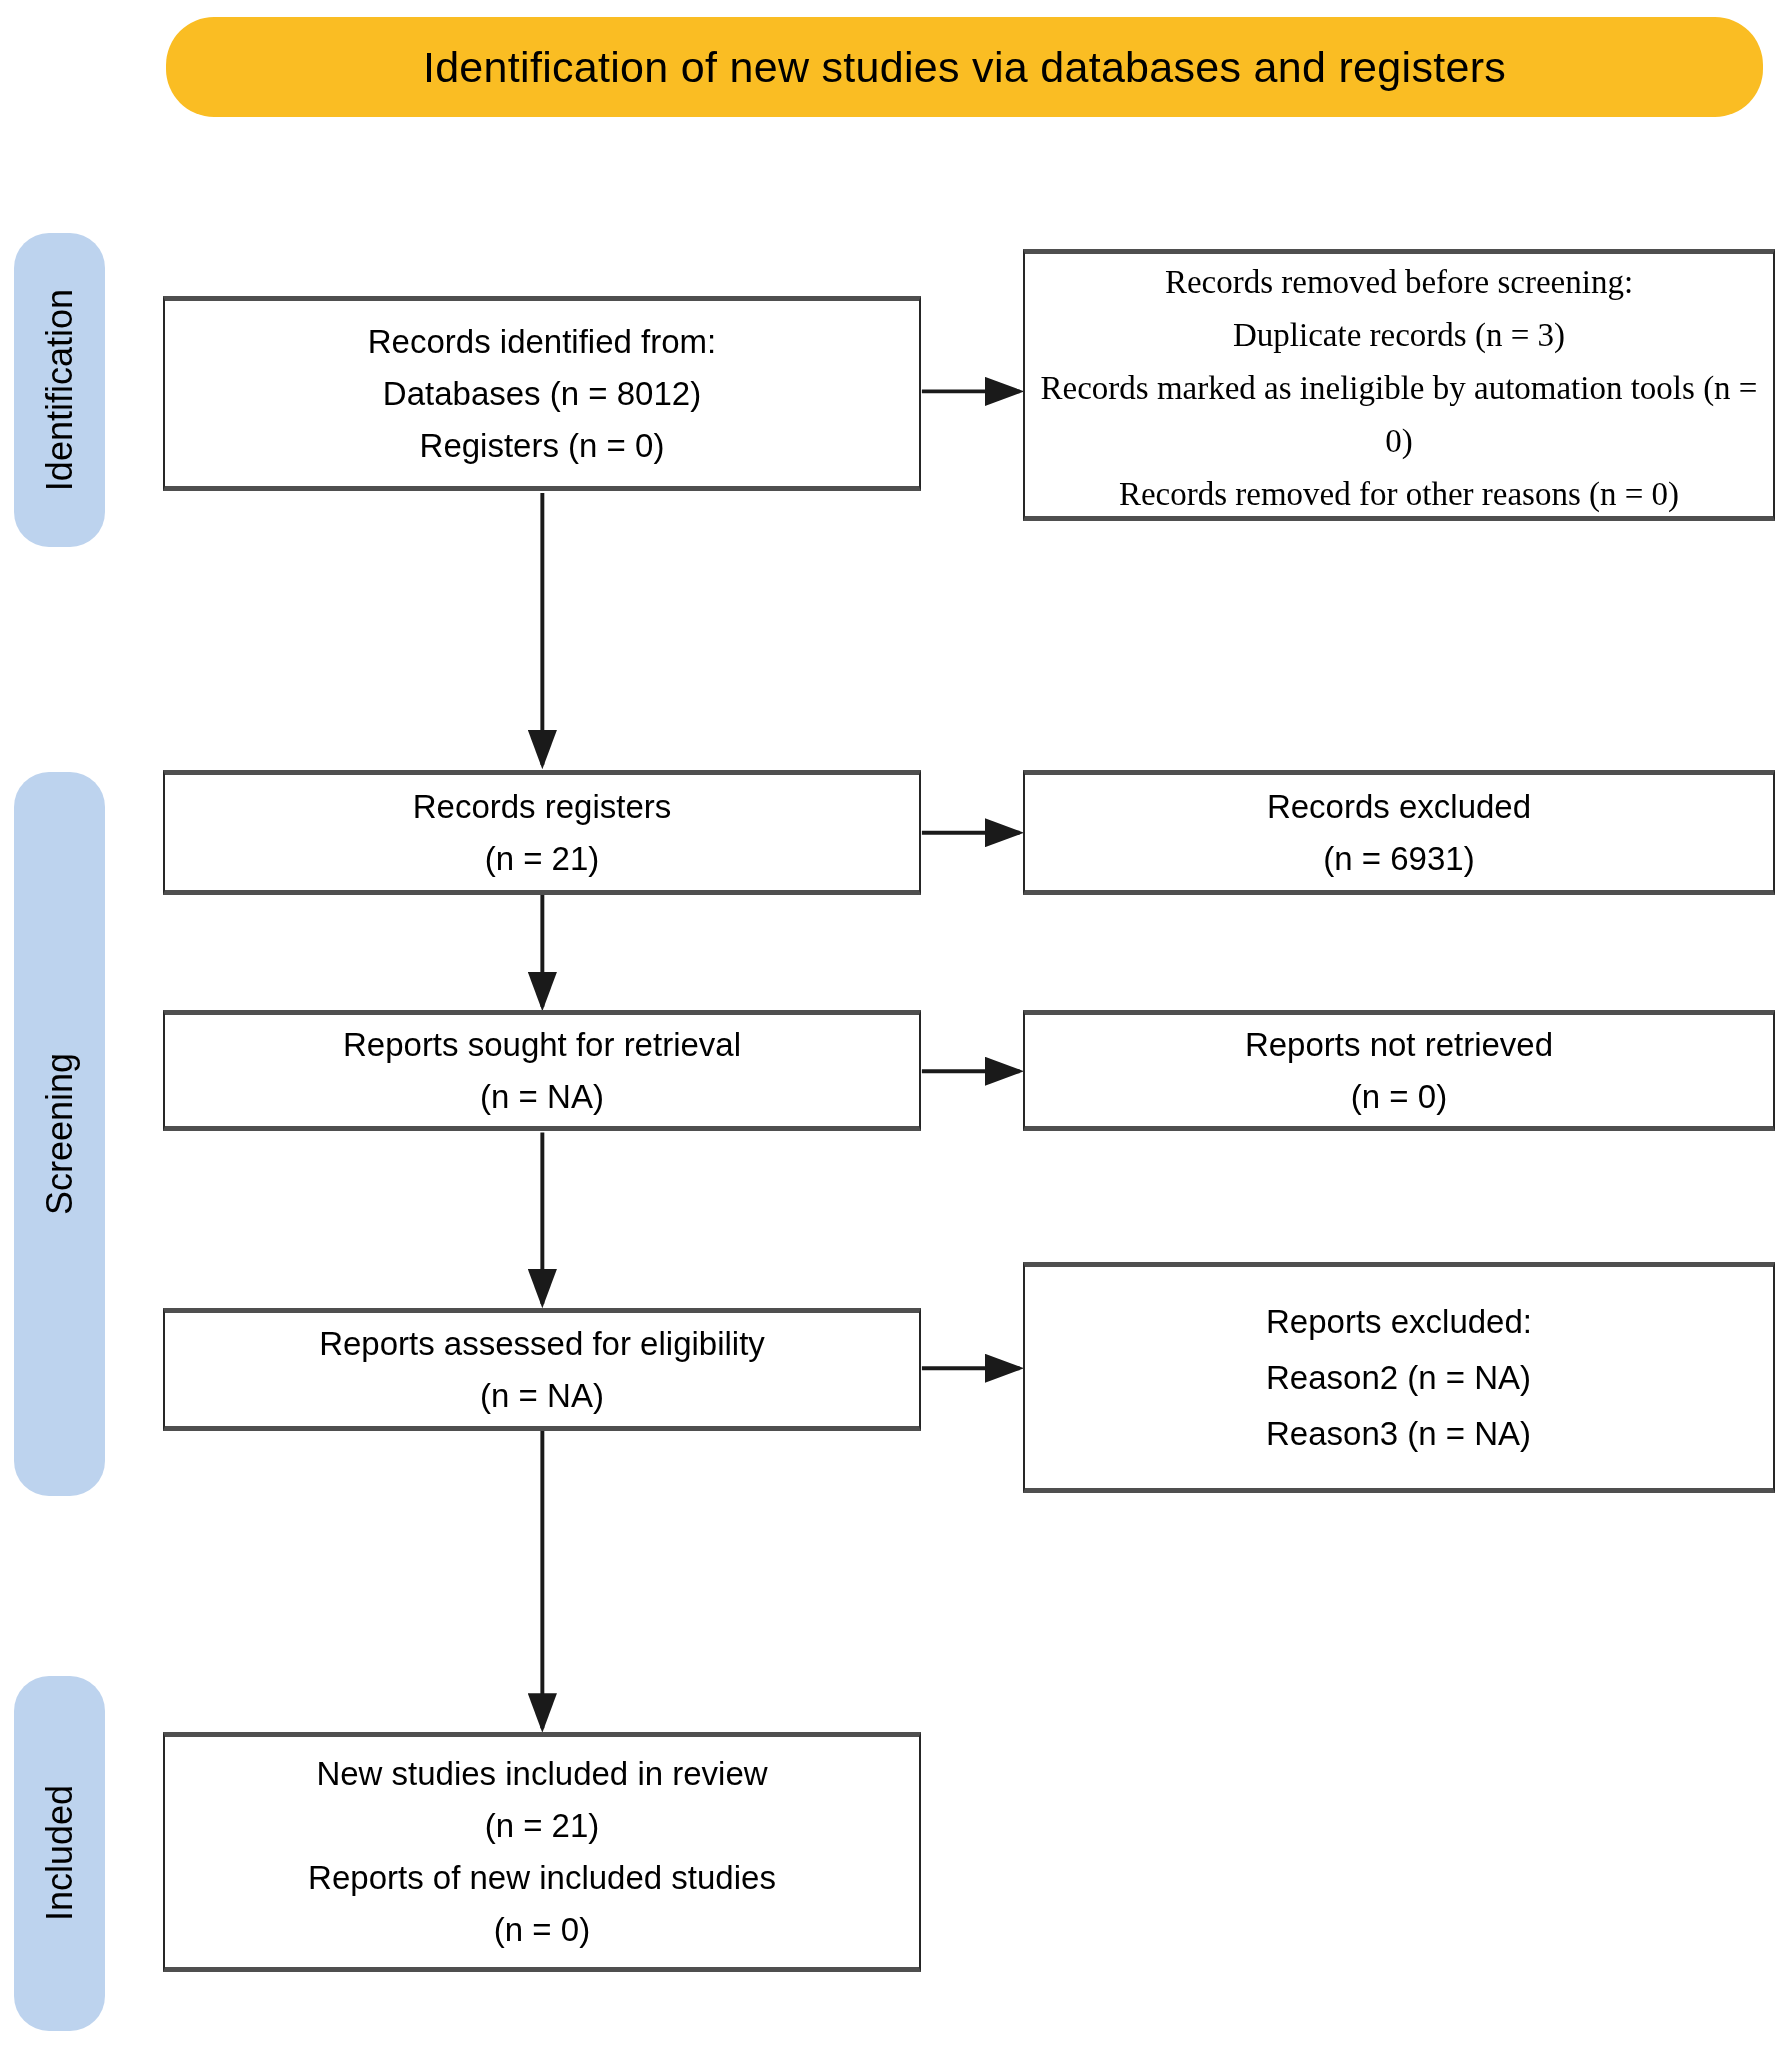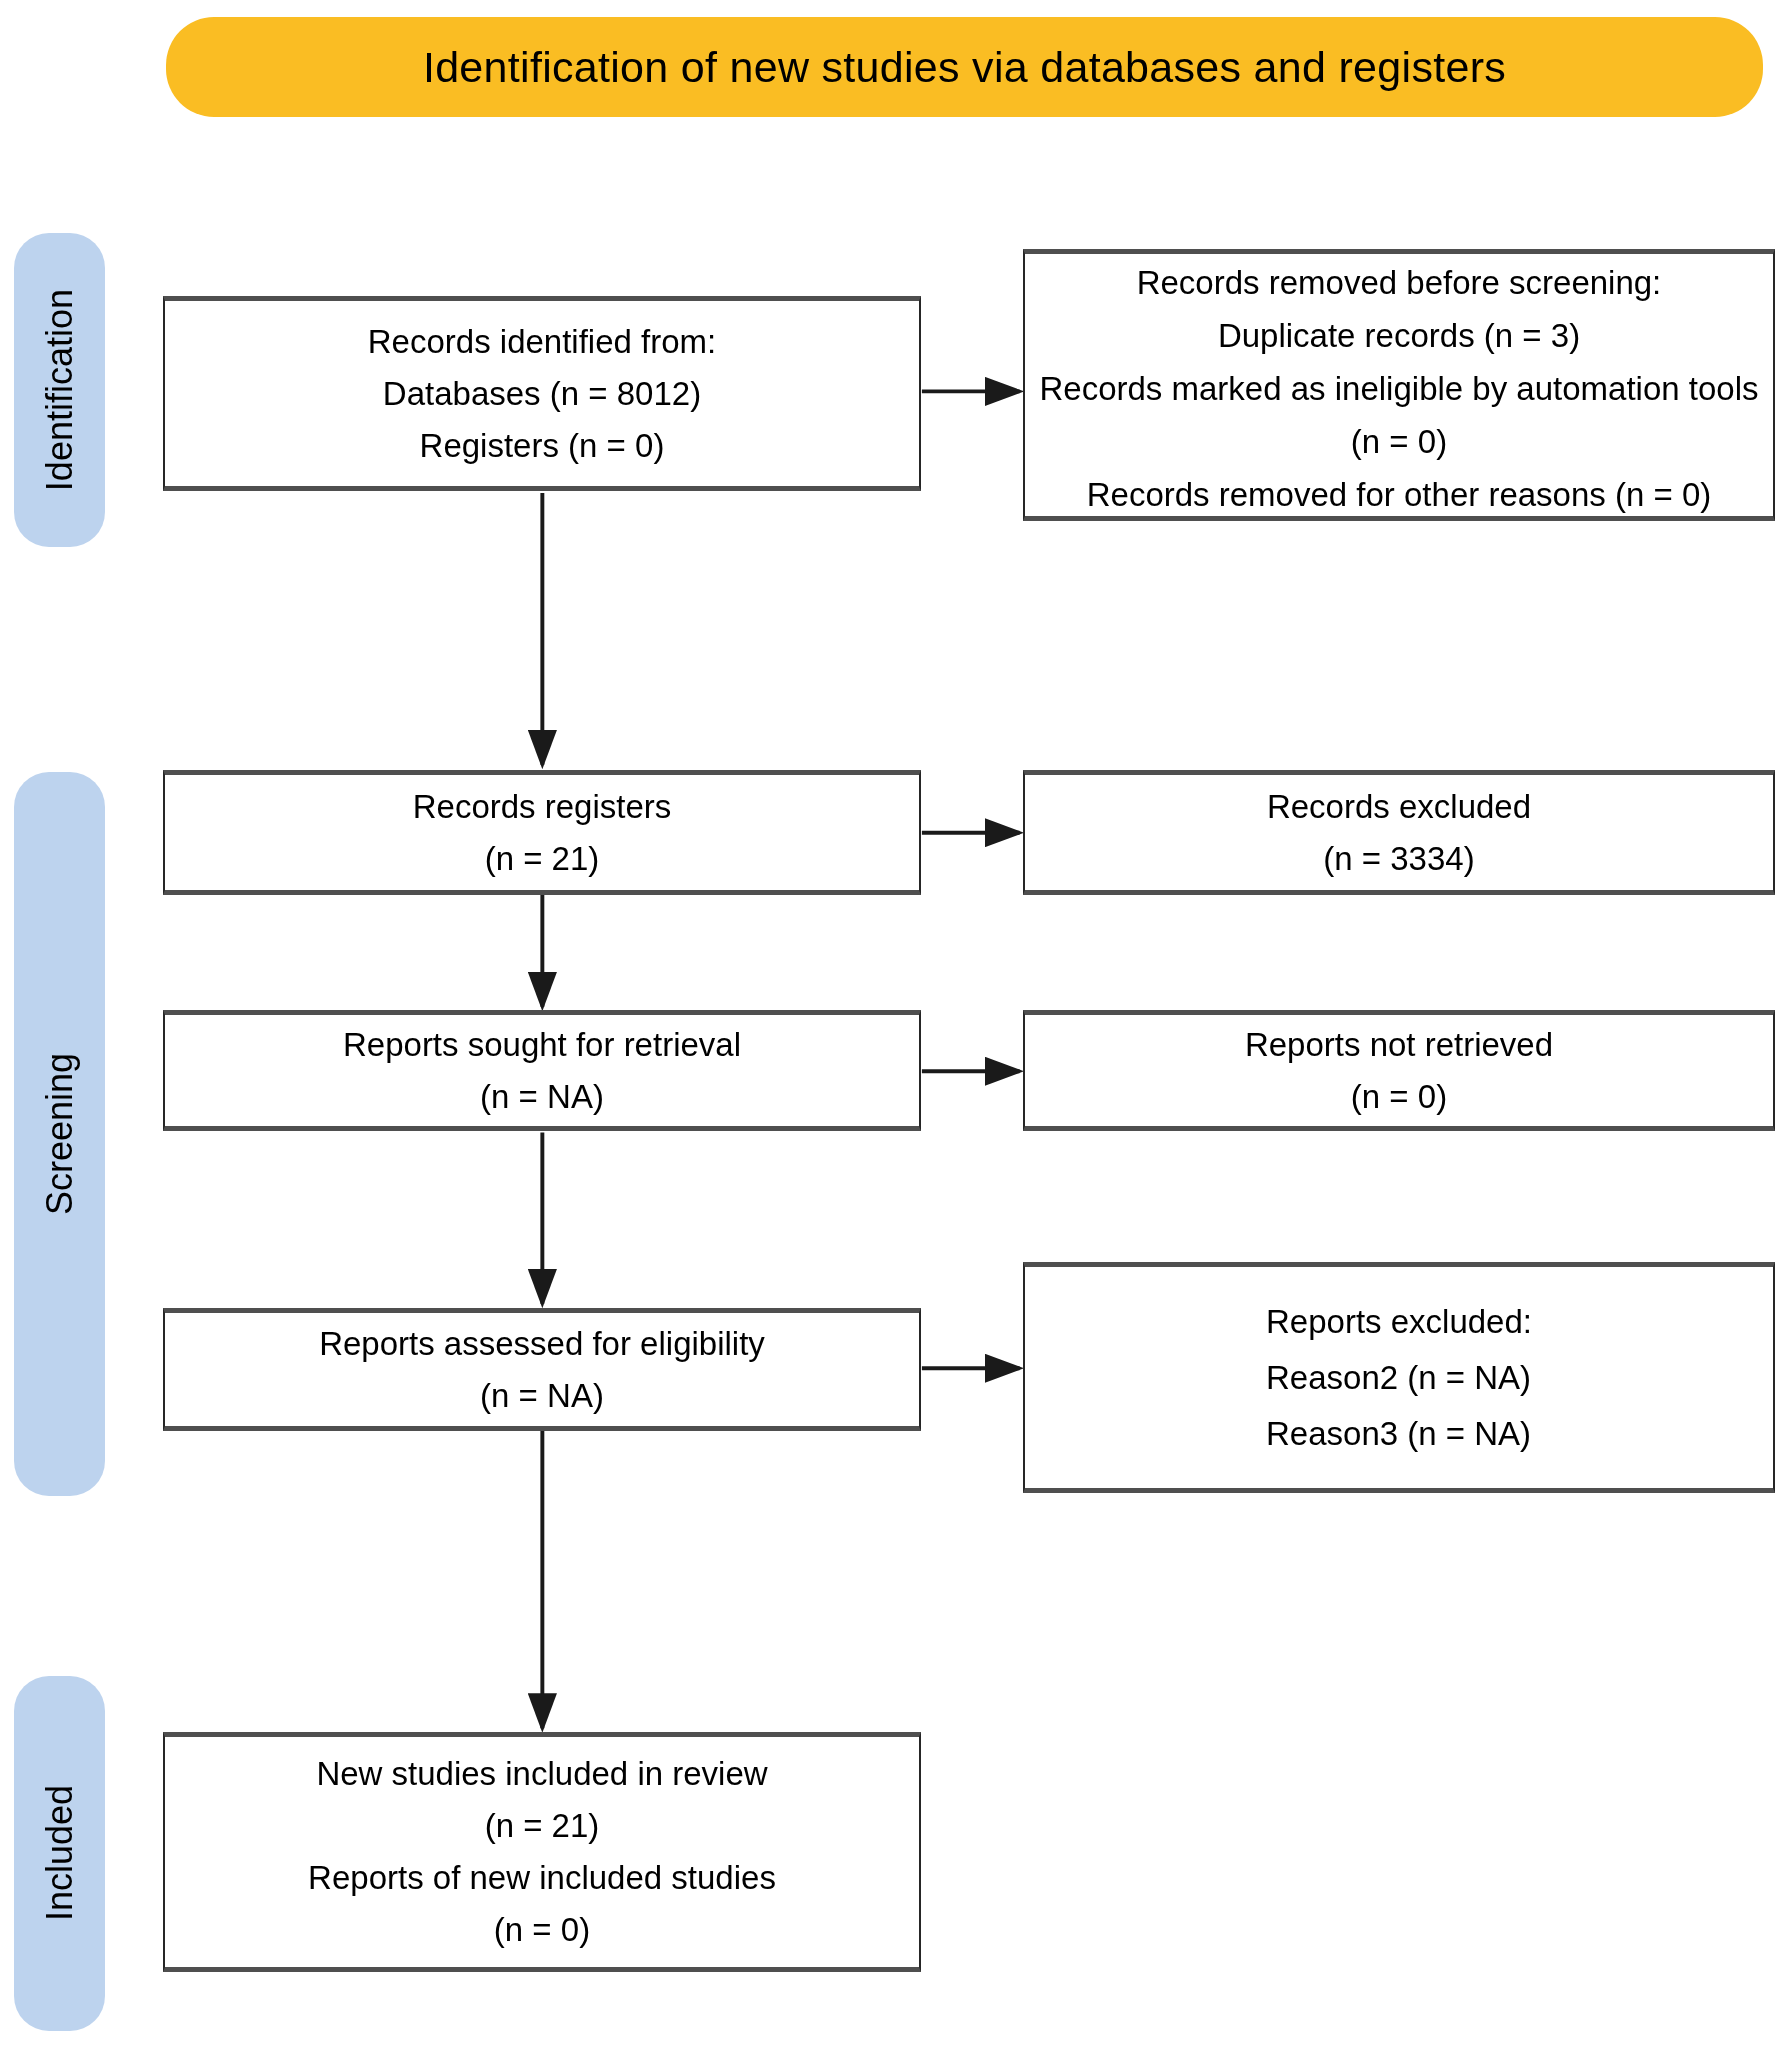--- a/index.html
+++ b/index.html
@@ -102,40 +102,40 @@
   </div>
 
   <div class="box" style="left:163px;top:296px;width:758px;height:195px;">
     <div class="box-text">
       <div>Records identified from:</div>
       <div>Databases (n = 8012)</div>
       <div>Registers (n = 0)</div>
     </div>
   </div>
 
-  <div class="box" style="left:1023px;top:249px;width:752px;height:272px;">
+  <div class="box" style="left:1023px;top:249px;width:752px;height:272px;font-family:Liberation Serif, serif;">
     <div class="box-text" style="line-height:53px;padding:2.2px 7.9px;">
       <div>Records removed before screening:</div>
       <div>Duplicate records (n = 3)</div>
       <div>Records marked as ineligible by automation tools (n = 0)</div>
       <div>Records removed for other reasons (n = 0)</div>
     </div>
   </div>
 
   <div class="box" style="left:163px;top:770px;width:758px;height:125px;">
     <div class="box-text">
       <div>Records registers</div>
       <div>(n = 21)</div>
     </div>
   </div>
 
   <div class="box" style="left:1023px;top:770px;width:752px;height:125px;">
     <div class="box-text">
       <div>Records excluded</div>
-      <div>(n = 3334)</div>
+      <div>(n = 6931)</div>
     </div>
   </div>
 
   <div class="box" style="left:163px;top:1010px;width:758px;height:121px;justify-content:flex-end;">
     <div class="box-text">
       <div>Reports sought for retrieval</div>
       <div>(n = NA)</div>
     </div>
   </div>
 

